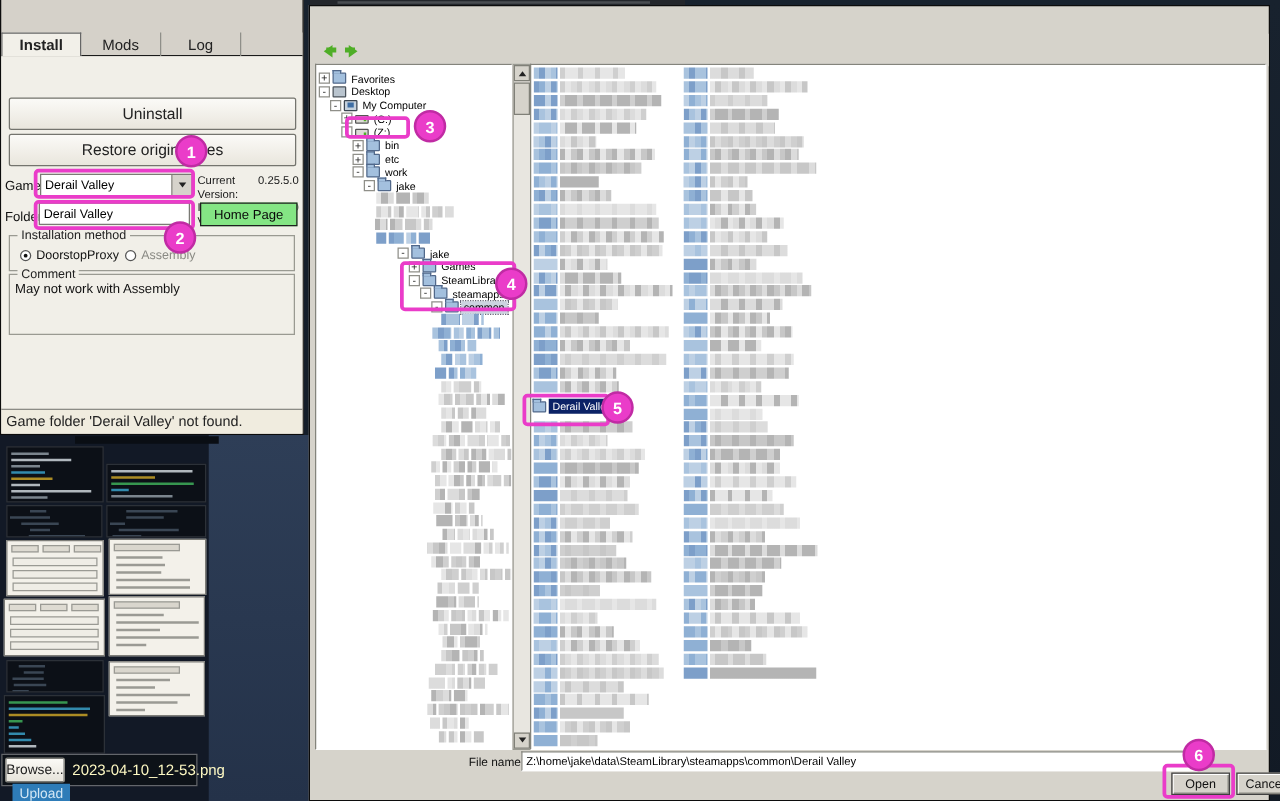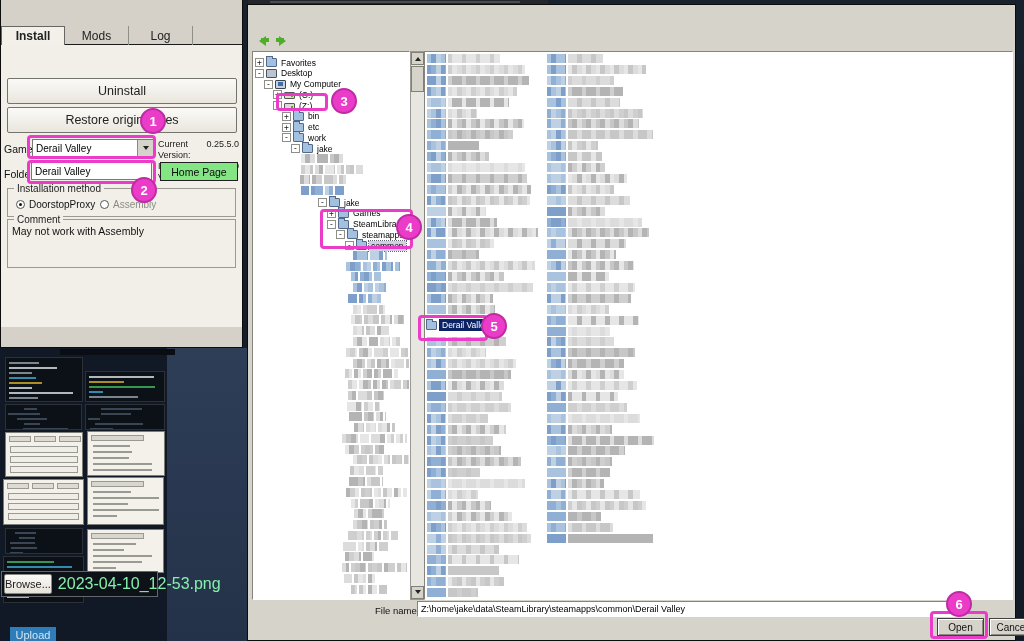--- a/index.html
+++ b/index.html
@@ -11,26 +11,26 @@
   .browser-bg { left:0; top:348px; width:247px; height:293px; background:#121926; }
   .browser-side { left:167px; top:348px; width:80px; height:293px;
                   background:linear-gradient(180deg,#2e3e57,#243249); }
   .codestrip { left:60px; top:349px; width:115px; height:6px; background:#0a0e14; }
   .thumb { position:absolute; overflow:hidden; }
   .thumb.dark { background:#0c1017; border:1px solid #2c3138; }
   .thumb.light { background:#f3f1ea; border:1px solid #7d7d78; }
   .tline { position:absolute; height:2px; }
   .uibar { position:absolute; background:#dedbd2; border:1px solid #9a9a94; }
 
-  .upload-box { left:1px; top:571px; width:157px; height:26px; background:#0d1218;
+  .upload-box { left:1px; top:603px; width:157px; height:26px; background:#0d1218;
                 border:1px solid #63666b; display:flex; align-items:center; }
   .browse-btn { margin-left:2px; width:50px; height:20px; font-size:11px; color:#1c1c1c;
                 background:linear-gradient(#fbfaf6,#e6e3da); border:1px solid #8a8a84;
                 border-radius:2px; display:flex; align-items:center; justify-content:center; }
-  .upload-filename { color:#86efac; font-size:16px; margin-left:6px; white-space:nowrap; }
+  .upload-filename { color:#fef9c3; font-size:12px; margin-left:6px; white-space:nowrap; }
   .upload-btn { left:10px; top:627px; width:46px; height:16px; background:#2e7cb8;
                 color:#d2e6f4; font-size:11px; display:flex; align-items:center;
                 justify-content:center; }
 
   
   .topsliver { left:248px; top:0; width:300px; height:4px; background:#23262b; }
   .topsliver i { position:absolute; left:22px; top:1px; width:250px; height:2px; background:#4a4d52; }
 
   
   .titlebar { background:#2c3036; color:#e9e9e9; display:flex; align-items:center; }
@@ -292,20 +292,21 @@
           <div class="radio"></div>
           <span>Assembly</span>
         </div>
       </div>
 
       <div class="groupbox" style="top:174px; height:49px">
         <div class="legend">Comment</div>
         <div style="position:absolute; left:4px; top:5px; font-size:10.5px; color:#111">May not work with Assembly</div>
       </div>
     </div>
+    <div class="statusbar">Game folder 'Derail Valley' not found.</div>
   </div>
 
   <div class="abs dlg">
     <div class="toolbar">
       <div class="navarrow back">
           <i></i>
         </div>
       <div class="navarrow fwd">
           <i></i>
         </div>

